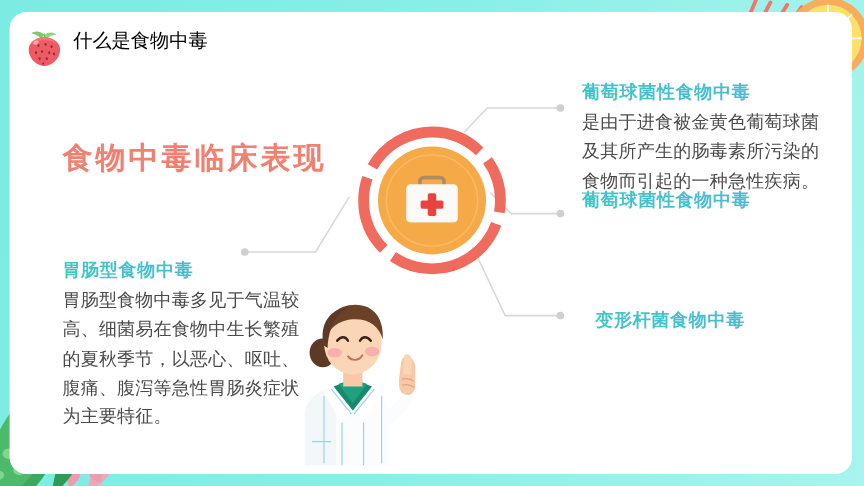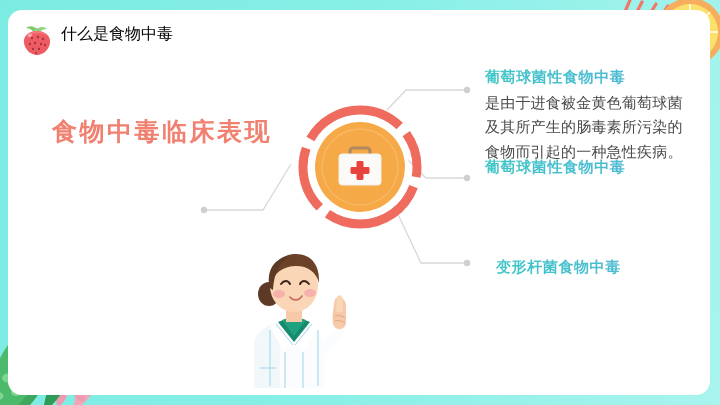--- a/index.html
+++ b/index.html
@@ -260,20 +260,24 @@
 
     <path d="M96 106 C104 100 112 92 116 82 L124 84 C120 98 110 110 100 116 Z" fill="#FAFCFD"></path>
     <path d="M112 60 C118 58 122 62 122 68 L122 84 C122 90 116 93 112 90 C108 88 108 80 109 74 C110 68 110 62 112 60 Z" fill="#F7C9A8"></path>
     <path d="M113 58 C116 56 119 58 119 62 L119 74 L112 74 Z" fill="#FBD6B6"></path>
     <g stroke="#E0A883" stroke-width="1" fill="none">
       <path d="M111 78 C115 77 119 78 121 80"></path>
       <path d="M111 83 C115 82 119 83 121 85"></path>
     </g>
   </svg>
 
+  <div class="block" id="block-gastro">
+    <div class="block-head">胃肠型食物中毒</div>
+    <div class="block-body">胃肠型食物中毒多见于气温较高、细菌易在食物中生长繁殖的夏秋季节，以恶心、呕吐、腹痛、腹泻等急性胃肠炎症状为主要特征。</div>
+  </div>
 
   <div class="block" id="block-staph">
     <div class="block-head">葡萄球菌性食物中毒</div>
     <div class="block-body">是由于进食被金黄色葡萄球菌及其所产生的肠毒素所污染的食物而引起的一种急性疾病。</div>
   </div>
 
   <div class="block" id="block-vibrio">
     <div class="block-head">葡萄球菌性食物中毒</div>
   </div>
 

